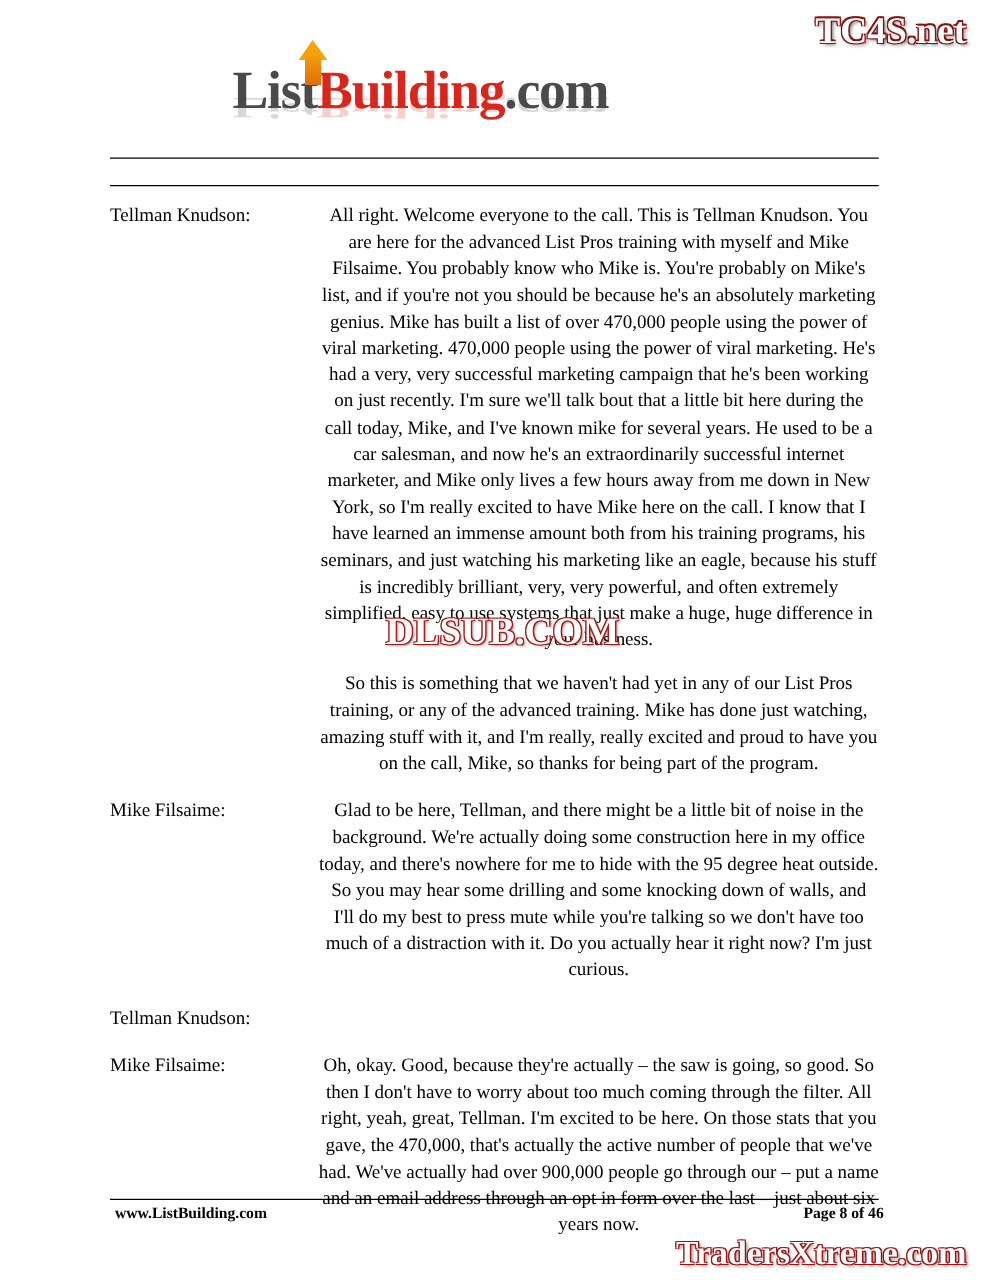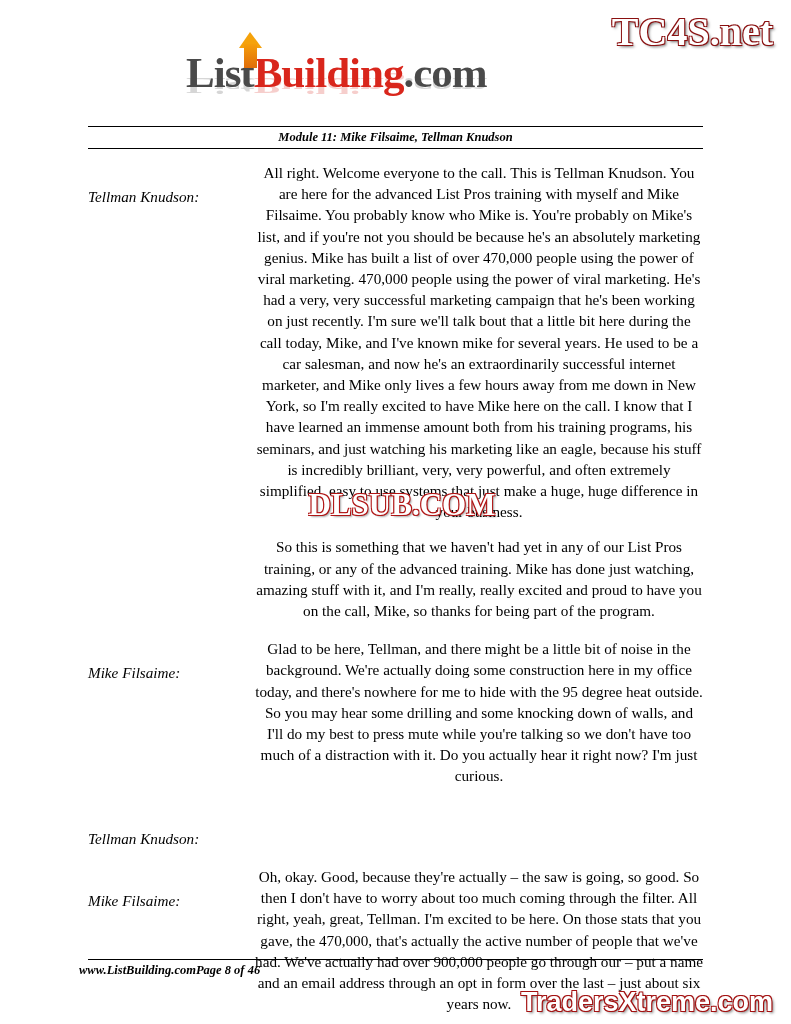--- a/index.html
+++ b/index.html
@@ -15,21 +15,21 @@
     overflow: hidden;
   }
 
   
   .wm-topright {
     position: absolute;
     top: 8px;
     right: 18px;
     font-family: "Liberation Serif", serif;
     font-weight: bold;
-    font-size: 40px;
+    font-size: 30px;
     color: #ffffff;
     text-shadow:
       -1px -1px 0 #8a1010, 1px -1px 0 #8a1010,
       -1px 1px 0 #8a1010, 1px 1px 0 #8a1010,
       2px 2px 3px rgba(0,0,0,0.55);
     letter-spacing: 0px;
     z-index: 40;
   }
 
   .wm-center {
@@ -47,21 +47,21 @@
       -1px 1px 0 #b01515, 1px 1px 0 #b01515,
       2px 2px 2px rgba(0,0,0,0.35);
     z-index: 40;
     white-space: nowrap;
   }
 
   .wm-bottom {
     position: absolute;
     bottom: 6px;
     right: 18px;
-    font-family: Liberation Sans, sans-serif;
+    font-family: Liberation Serif, serif;
     font-weight: bold;
     font-size: 27px;
     color: #ffffff;
     text-shadow:
       -1px -1px 0 #a31212, 1px -1px 0 #a31212,
       -1px 1px 0 #a31212, 1px 1px 0 #a31212,
       2px 2px 3px rgba(0,0,0,0.5);
     z-index: 40;
     white-space: nowrap;
   }
@@ -162,25 +162,23 @@
   }
 
   .turn {
     display: flex;
     margin-bottom: 17px;
   }
   .speaker {
     width: 167px;
     flex: 0 0 167px;
     font-family: "Liberation Serif", serif;
-    font-style: italic;
     font-size: 15.2px;
     line-height: 21.2px;
     color: #000;
-    margin-top: 24px;
   }
   .speech {
     flex: 1 1 auto;
     font-family: "Liberation Serif", serif;
     font-size: 15.2px;
     line-height: 21.2px;
     color: #000;
     text-align: center;
   }
   .speech p { margin: 0 0 14px 0; }
@@ -189,27 +187,26 @@
   
   .footer-rule {
     position: absolute;
     left: 88px;
     top: 959px;
     width: 615px;
     border-top: 1px solid #000000;
   }
   .footer {
     position: absolute;
-    left: 79px;
+    left: 92px;
     top: 963px;
     width: 615px;
     display: flex;
-    justify-content: flex-start;
-    font-family: "Liberation Serif", serif;
-    font-style: italic;
+    justify-content: space-between;
+    font-family: "Liberation Serif", serif;
     font-weight: bold;
     font-size: 12.5px;
     color: #000;
   }
 </style>
 </head>
 <body>
 
 <div class="page">
 
@@ -220,21 +217,20 @@
     </div>
     <div class="logo-text">
       <span class="logo-list">List</span><span class="logo-building">Building</span><span class="logo-dotcom">.com</span>
     </div>
     <div class="logo-text logo-reflection">
       <span class="logo-list">List</span><span class="logo-building">Building</span><span class="logo-dotcom">.com</span>
     </div>
   </div>
 
   <div class="header-rule"></div>
-  <div class="header-title">Module 11:  Mike Filsaime, Tellman Knudson</div>
   <div class="header-rule2"></div>
 
   <div class="transcript">
 
     <div class="turn">
       <div class="speaker">Tellman Knudson:</div>
       <div class="speech">
         <p>All right.  Welcome everyone to the call.  This is Tellman Knudson. You are here for the advanced List Pros training with myself and Mike Filsaime.  You probably know who Mike is.  You're probably on Mike's list, and if you're not you should be because he's an absolutely marketing genius.  Mike has built a list of over 470,000 people using the power of viral marketing.  470,000 people using the power of viral marketing.  He's had a very, very successful marketing campaign that he's been working on just recently.  I'm sure we'll talk bout that a little bit here during the call today, Mike, and I've known mike for several years.  He used to be a car salesman, and now he's an extraordinarily successful internet marketer, and Mike only lives a few hours away from me down in New York, so I'm really excited to have Mike here on the call.  I know that I have learned an immense amount both from his training programs, his seminars, and just watching his marketing like an eagle, because his stuff is incredibly brilliant, very, very powerful, and often extremely simplified, easy to use systems that just make a huge, huge difference in your business.</p>
         <p>So this is something that we haven't had yet in any of our List Pros training, or any of the advanced training.  Mike has done just watching, amazing stuff with it, and I'm really, really excited and proud to have you on the call, Mike, so thanks for being part of the program.</p>
       </div>

